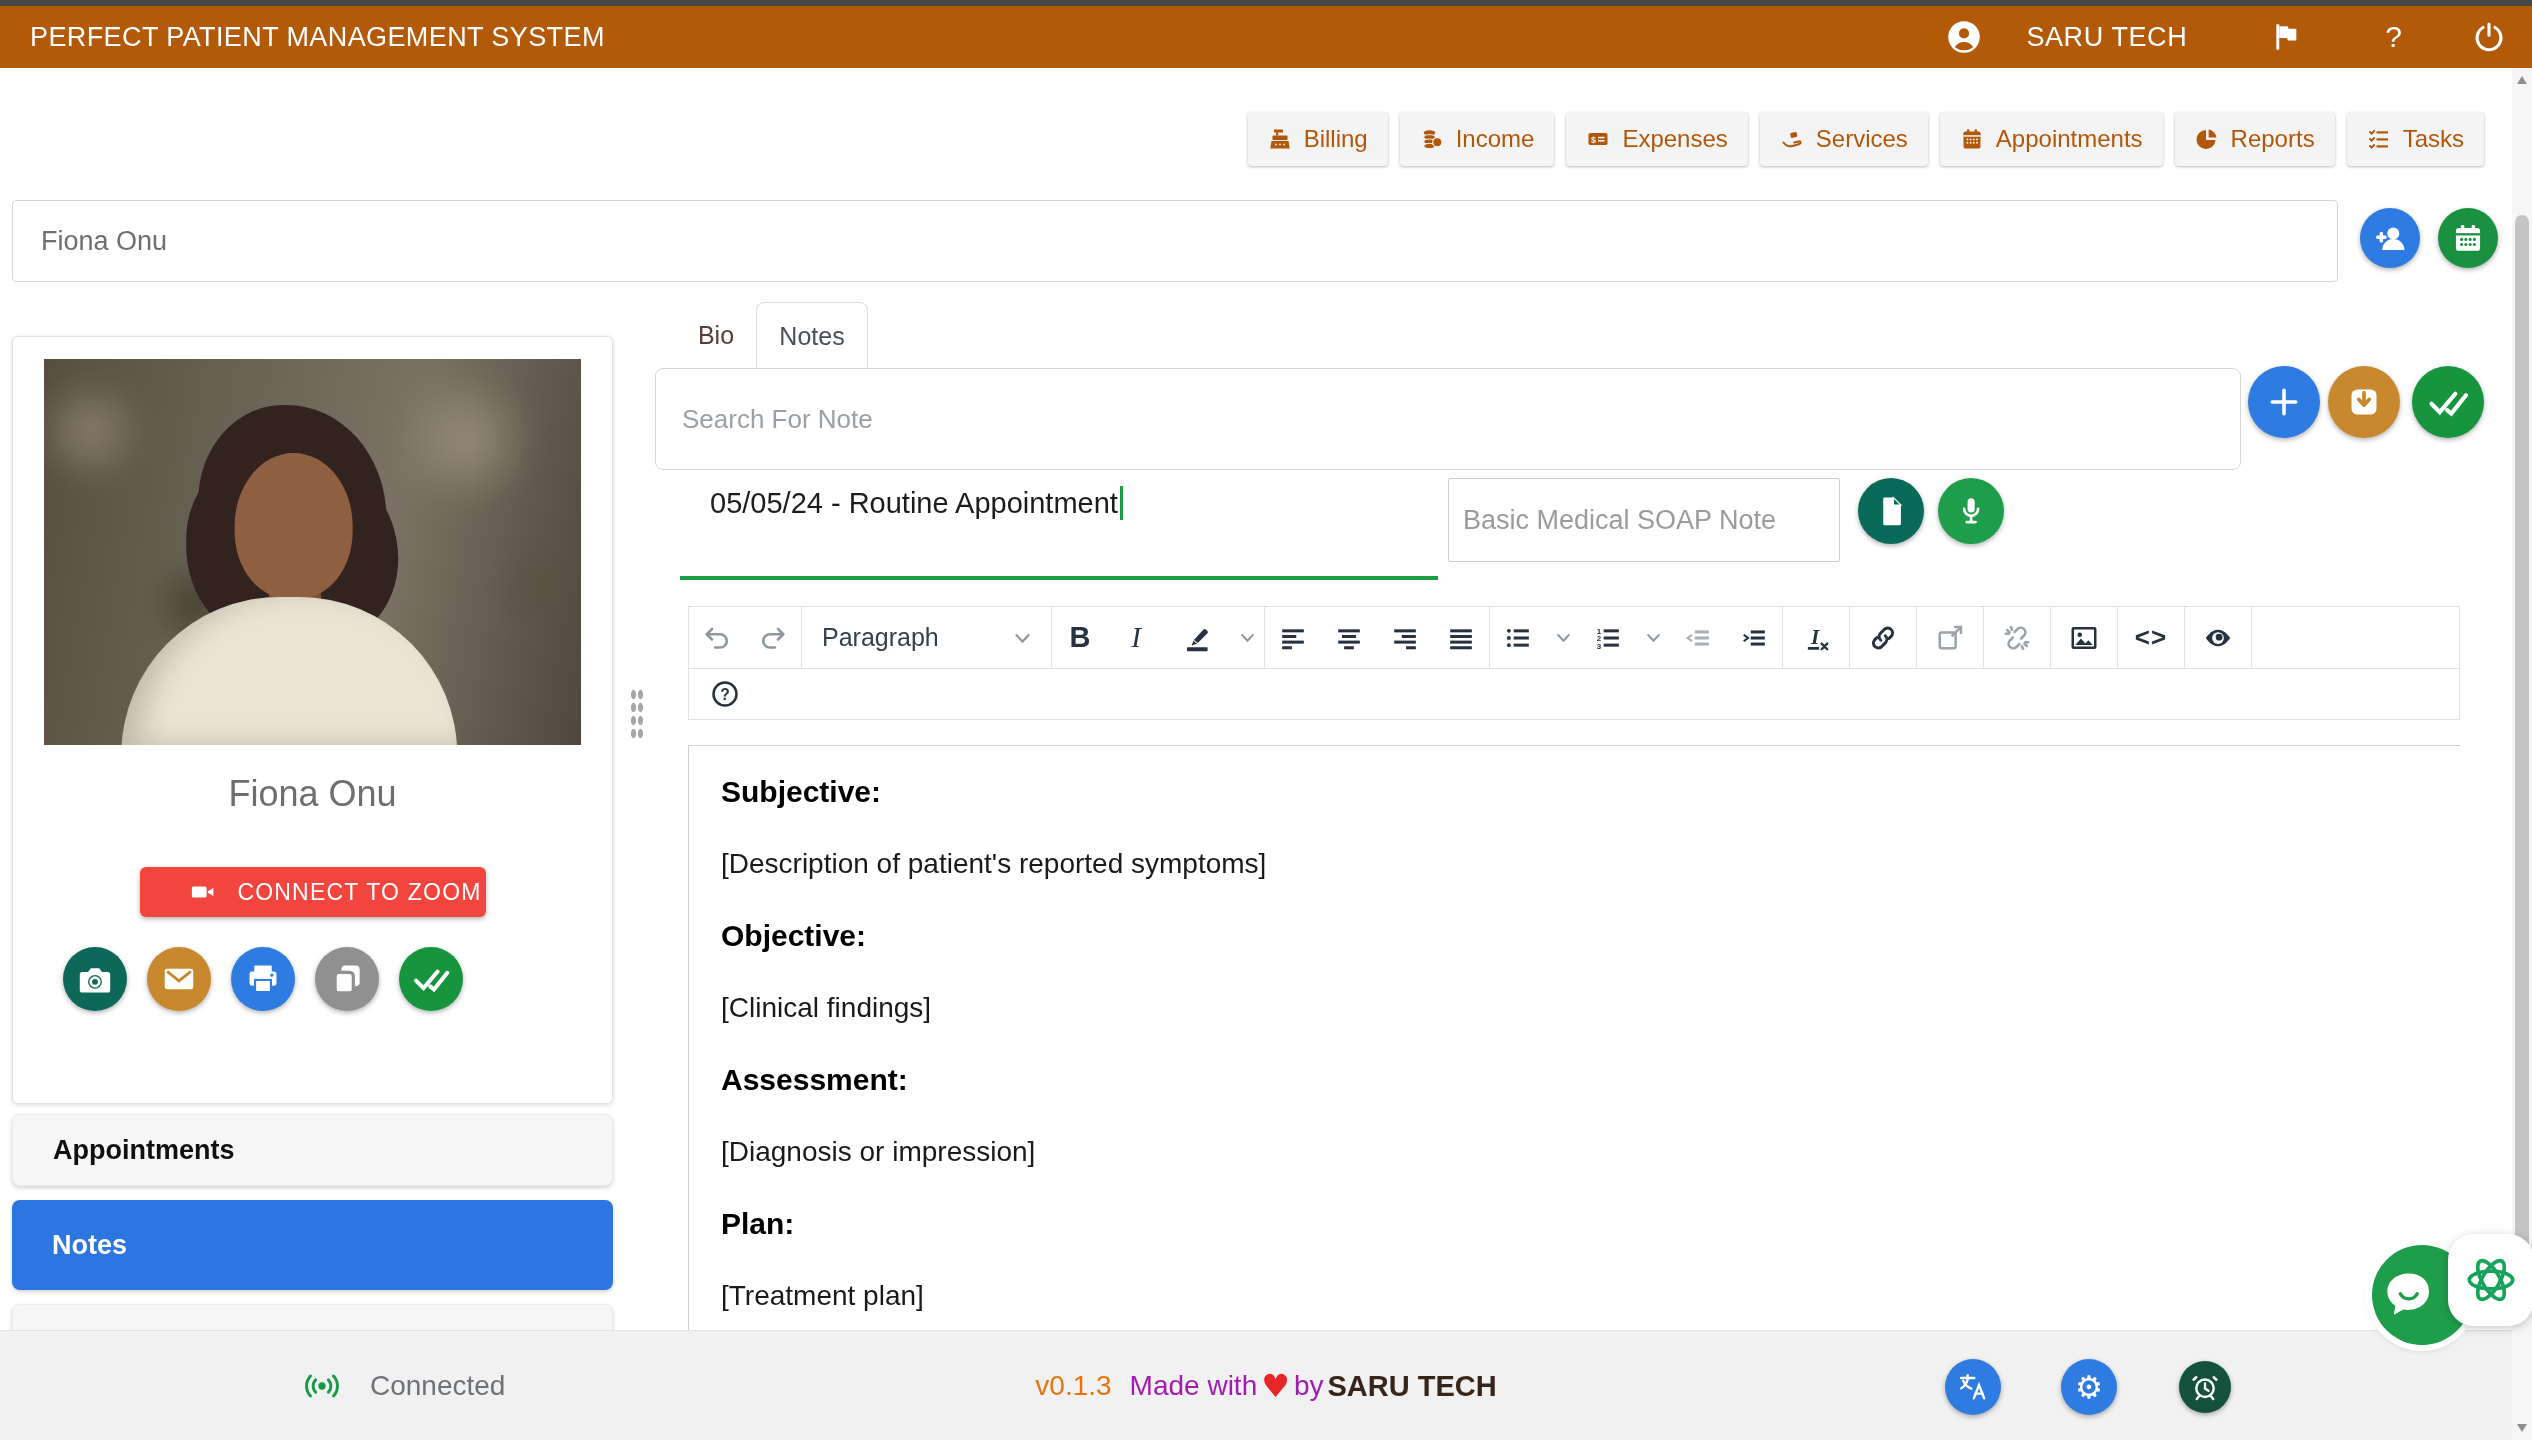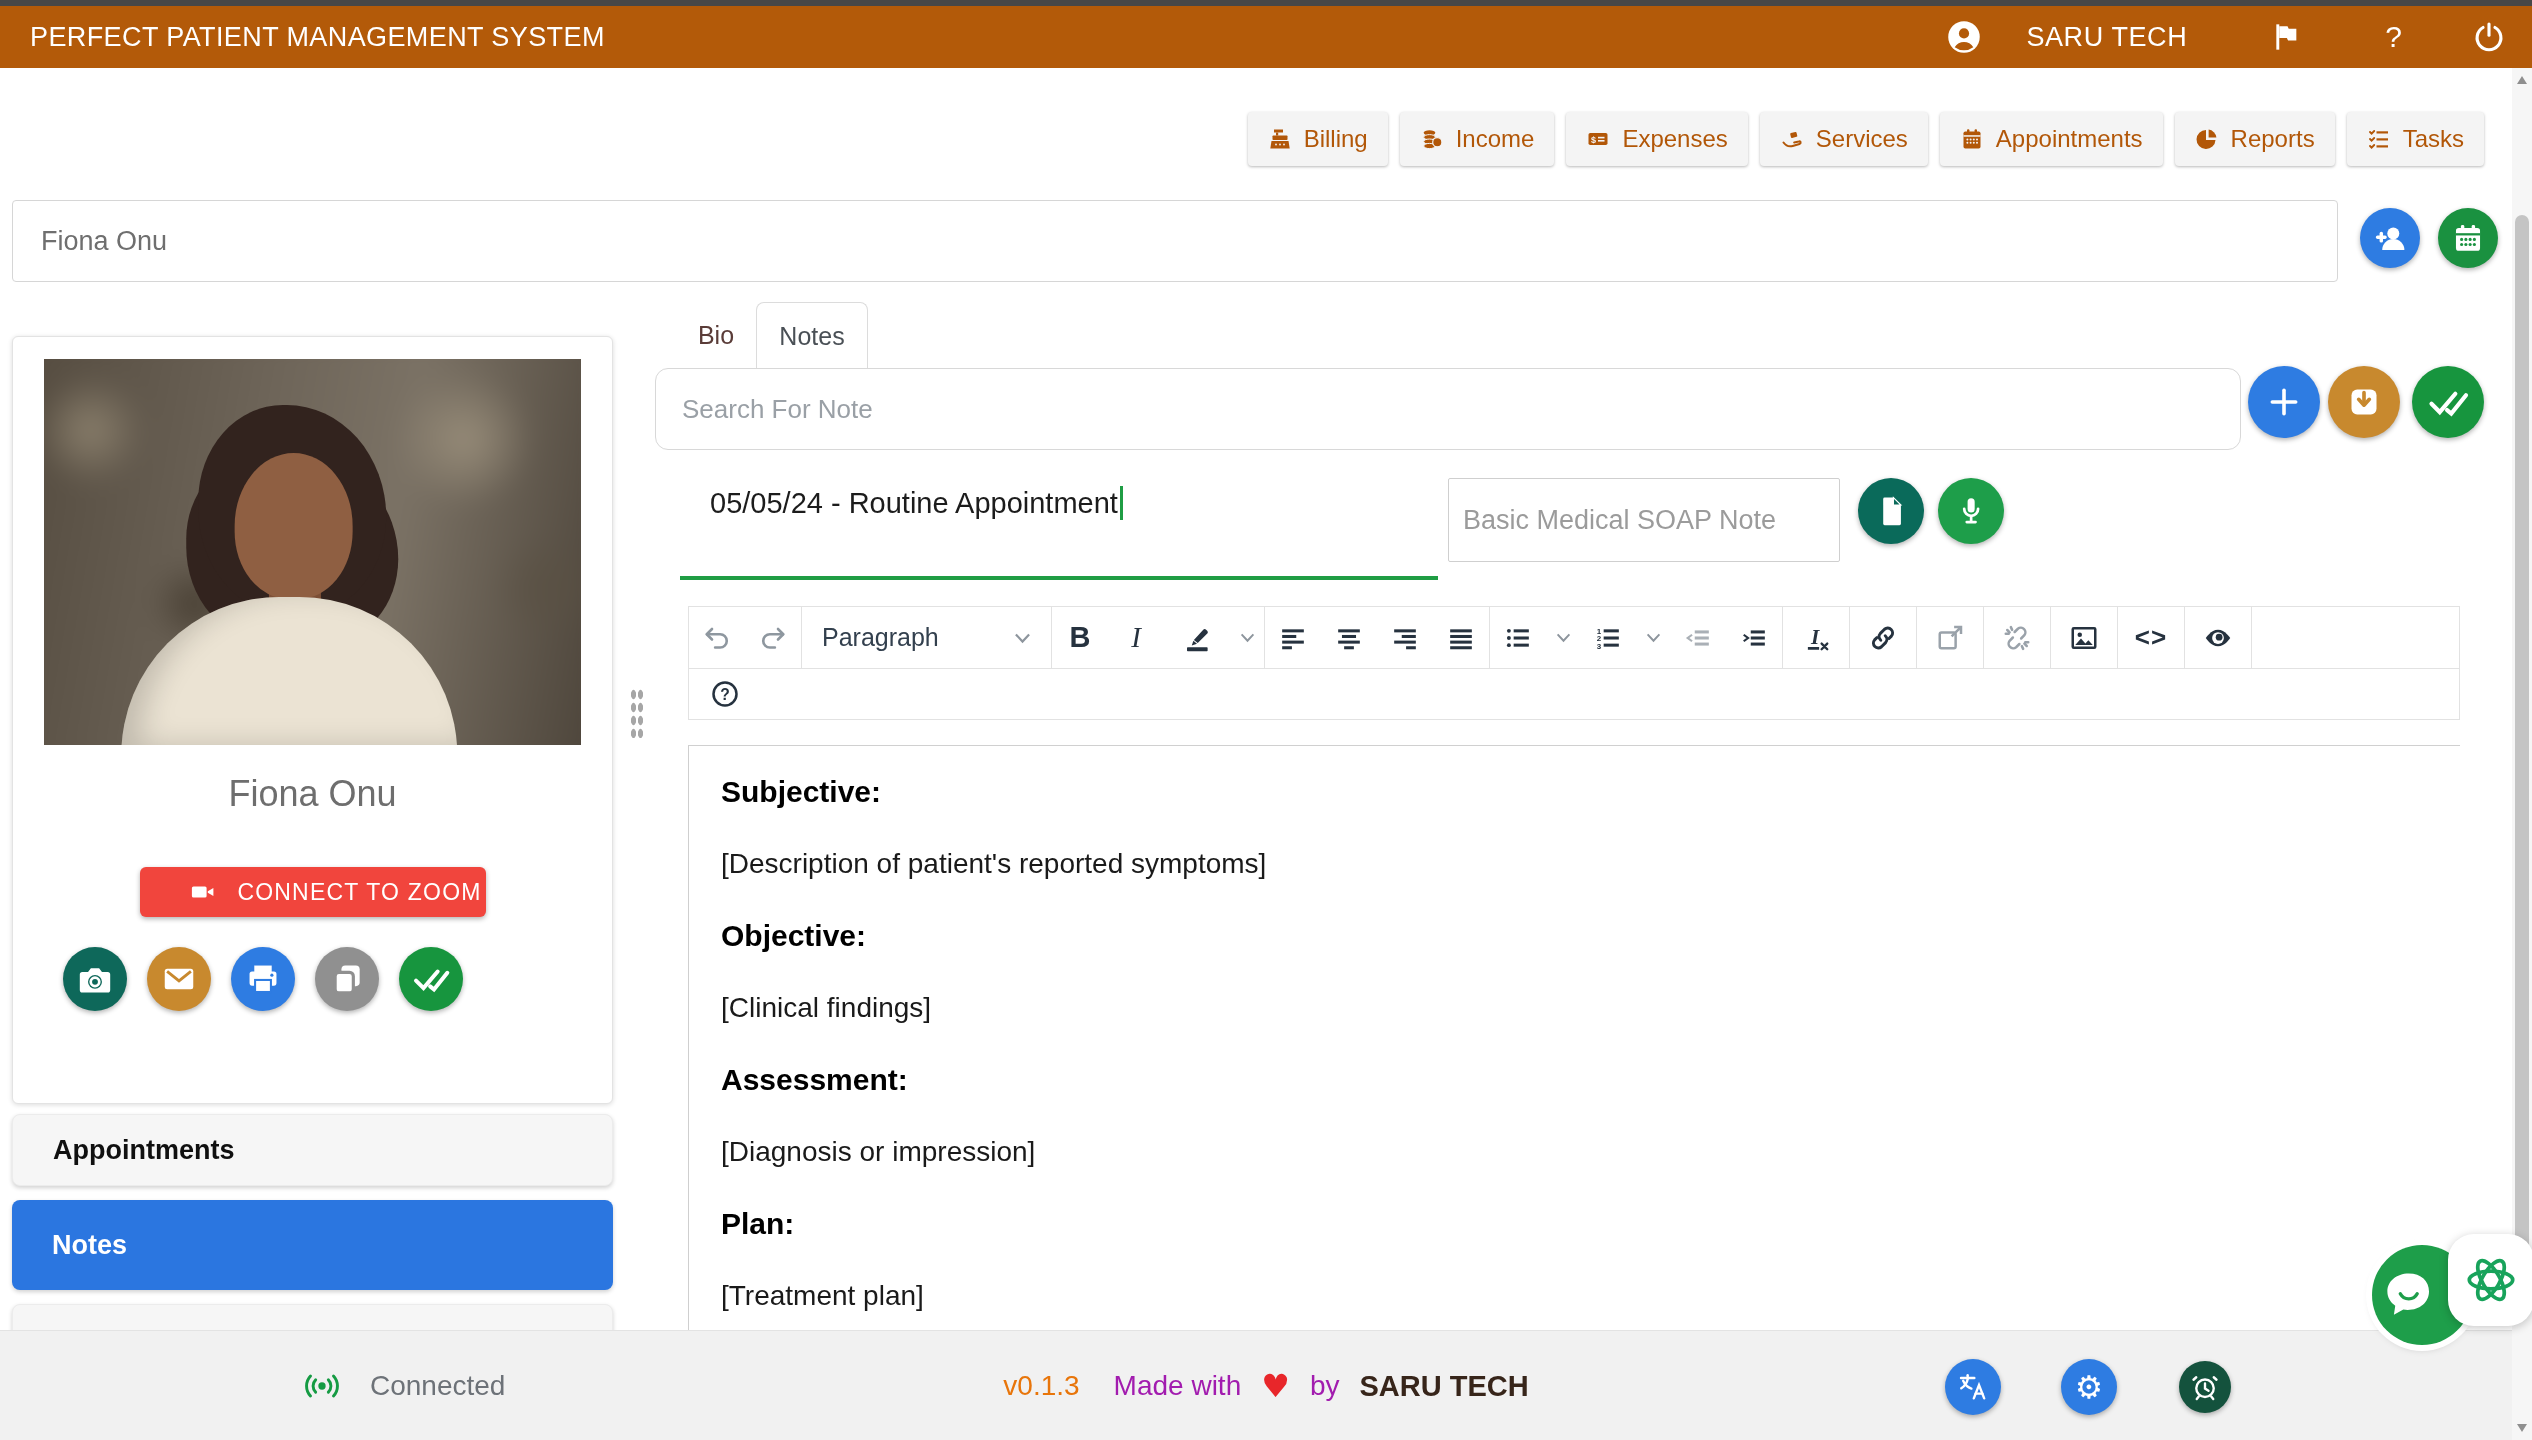--- a/index.html
+++ b/index.html
@@ -104,22 +104,22 @@
 
   
   .tab-bio { position:absolute; left:676px; top:302px; width:80px; height:66px; display:flex; align-items:center; justify-content:center; font-size:25px; color:#5a3c38; cursor:pointer; background:none; border:none; font-family:"Liberation Sans",sans-serif;}
   .tab-notes {
     position:absolute; left:756px; top:302px; width:112px; height:67px;
     background:#fff; border:1px solid #dcdcdc; border-bottom:none; border-radius:8px 8px 0 0;
     display:flex; align-items:center; justify-content:center; font-size:25px; color:#4a5056; cursor:pointer;
     font-family:"Liberation Sans",sans-serif;
   }
   .note-search {
-    position:absolute; left:655px; top:368px; width:1586px; height:82px;
-    border:1px solid #d8d8d8; border-radius:13px; padding:0 26px; font-size:26px;
+    position:absolute; left:655px; top:368px; width:1586px; height:102px;
+    border:1px solid #d8d8d8; border-radius:8px; padding:0 26px; font-size:26px;
     color:#3c4043; outline:none; font-family:"Liberation Sans", sans-serif;
   }
   .note-search::placeholder { color:#9aa0a6; }
 
   .note-title-text { position:absolute; left:710px; top:486px; font-size:29px; color:#1c1c1c; white-space:nowrap; }
   .caret { display:inline-block; width:3px; height:34px; background:#1f9d44; vertical-align:-7px; margin-left:2px; }
   .title-underline { position:absolute; left:680px; top:576px; width:758px; height:4px; background:#1f9d44; }
   .soap-input {
     position:absolute; left:1448px; top:478px; width:392px; height:84px;
     border:1px solid #cfcfcf; border-radius:2px; padding:0 14px; font-size:27px;
@@ -164,21 +164,21 @@
     background-size:7px 13px;
   }
 
   
   .app-footer {
     position:absolute; left:0; top:1330px; width:2532px; height:110px;
     background:#f1f1f1; border-top:1px solid #e3e3e3;
   }
   .footer-status { position:absolute; left:300px; top:0; height:110px; display:flex; align-items:center; gap:26px; }
   .footer-status span { font-size:28px; color:#6d7278; }
-  .footer-center { position:absolute; left:0; top:0; width:2532px; height:110px; display:flex; align-items:center; justify-content:center; gap:20px; }
+  .footer-center { position:absolute; left:0; top:0; width:2532px; height:110px; display:flex; align-items:center; justify-content:center; gap:4px; }
   .f-version { color:#e8750a; font-size:28px; margin-right:14px; }
   .f-gray { color:#a21caf; font-size:28px; }
   .f-heart { color:#e8262a; font-size:32px; font-family:"DejaVu Sans", sans-serif; line-height:1; }
   .f-brand { color:#37251a; font-size:29px; font-weight:700; }
   .footer-icons { position:absolute; right:0; top:0; height:110px; }
   .footer-icons .circle-btn { top:28px; }
   .gear-glyph { font-family:"DejaVu Sans", sans-serif; font-size:31px; color:#fff; line-height:1; }
 
   
   .chat-fab {

